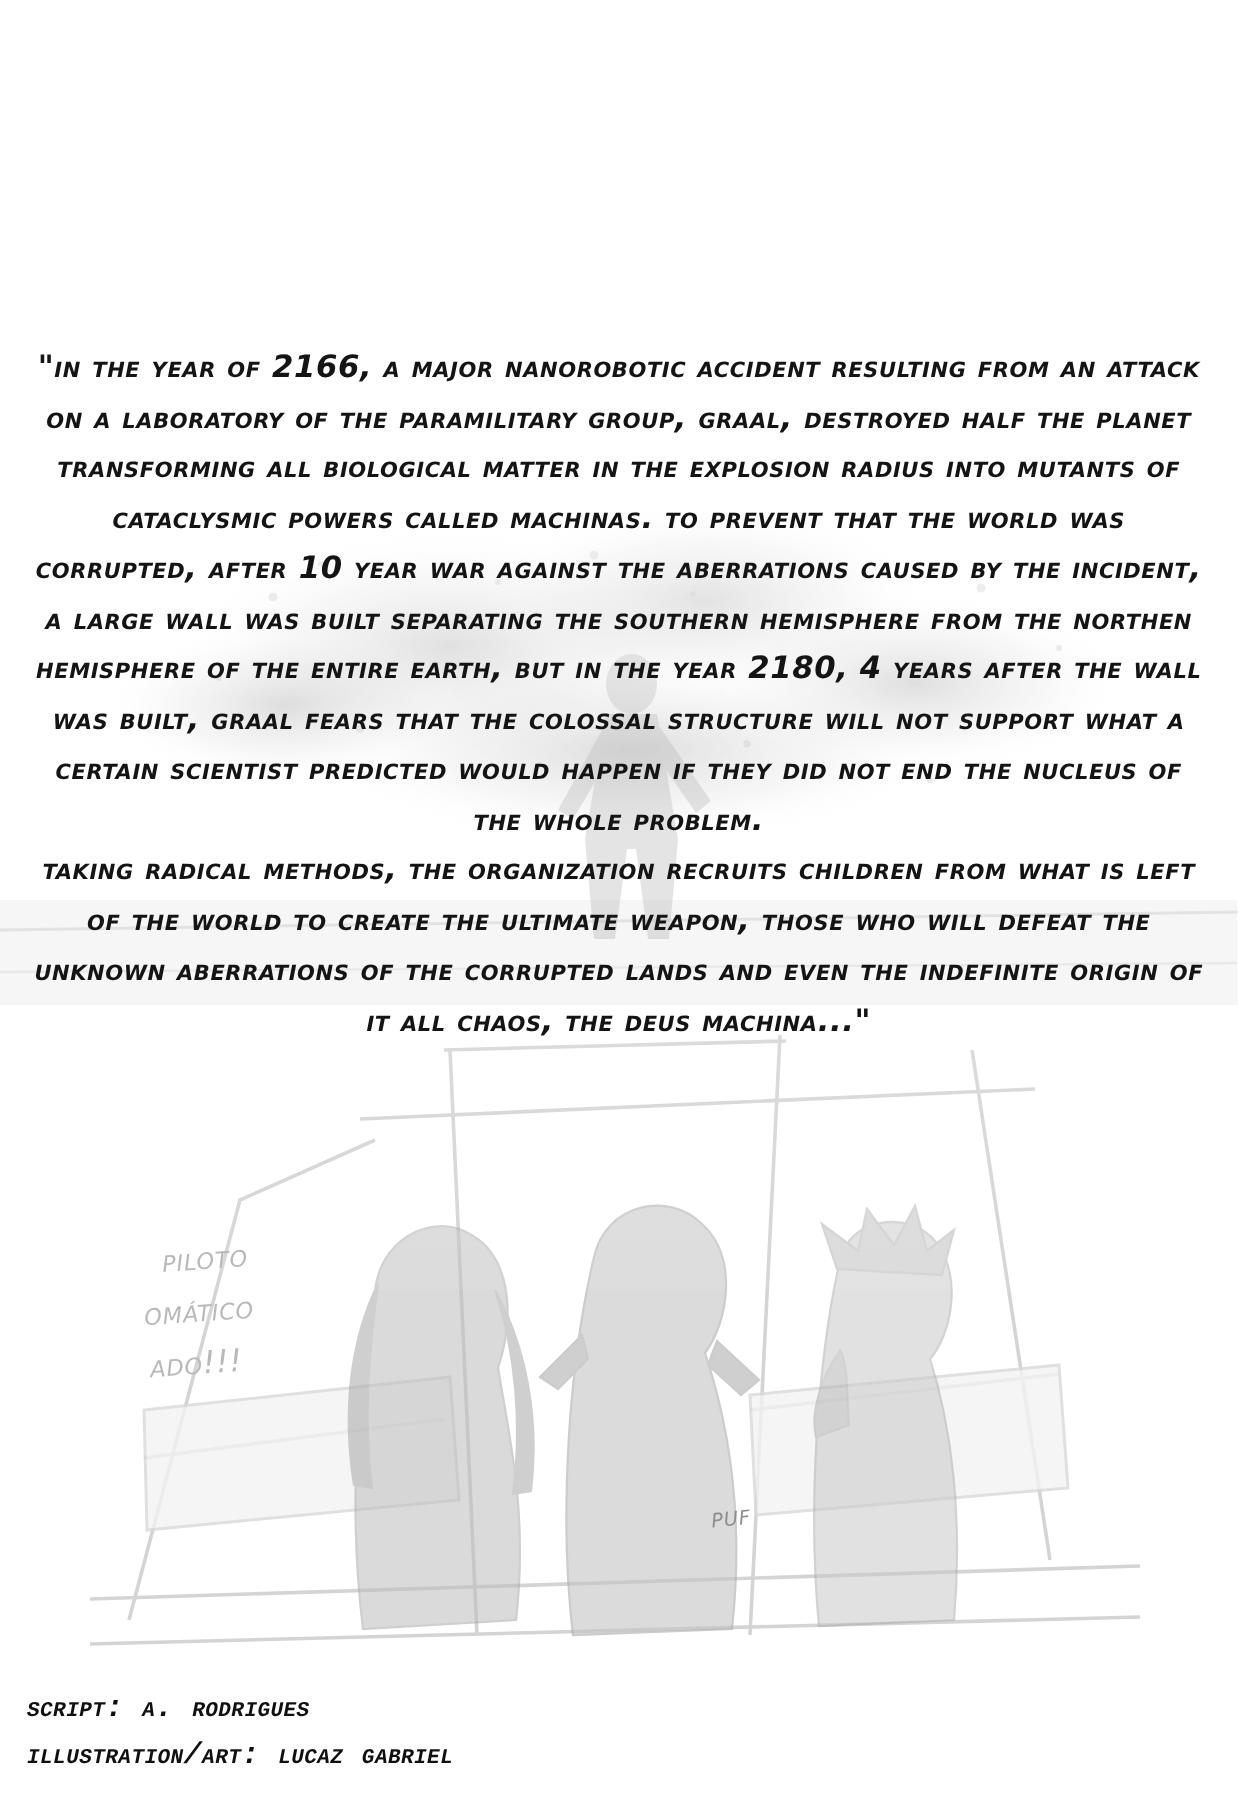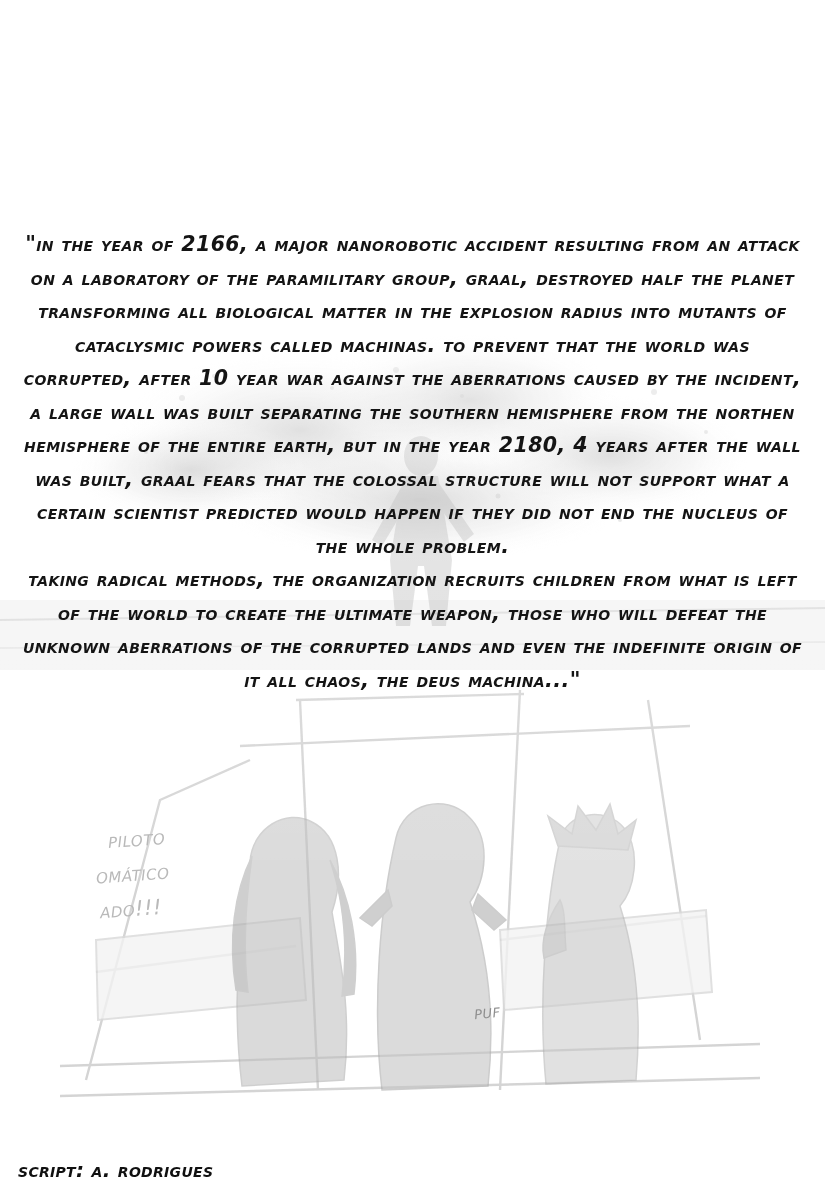--- a/index.html
+++ b/index.html
@@ -63,21 +63,21 @@
     font-family: "DejaVu Sans", sans-serif;
     font-style: italic;
     font-weight: 600;
     font-size: 20px;
     line-height: 31px;
     color: #101010;
     font-variant: small-caps;
     text-transform: lowercase;
     letter-spacing: 0.3px;
   }
-  .credits div { white-space: pre; }
+  .credits div { white-space: pre; font-family: Liberation Mono, monospace; }
 
   
   .sketch-text {
     position: absolute;
     color: #b9b9b9;
     font-family: "DejaVu Sans", sans-serif;
     font-style: italic;
     font-variant: small-caps;
     text-transform: lowercase;
     letter-spacing: 0.5px;
@@ -198,15 +198,16 @@
   <div class="sketch-text" id="sfx-ado">ADO!!!</div>
   <div class="sketch-text" id="sfx-puf">Puf</div>
 
   <div class="narration">
     <p>"In the year of 2166, a major nanorobotic accident resulting from an attack on a laboratory of the paramilitary group, Graal, destroyed half the planet transforming all biological matter in the explosion radius into mutants of cataclysmic powers called Machinas. To prevent that the world was corrupted, after 10 year war against the aberrations caused by the incident, a large wall was built separating the southern hemisphere from the northen hemisphere of the entire earth, but in the year 2180, 4 years after the wall was built, GRAAL fears that the colossal structure will not support what a certain scientist predicted would happen if they did not end the nucleus of the whole problem.</p>
     <p>Taking radical methods, the organization recruits children from what is left of the world to create the ultimate weapon, those who will defeat the unknown aberrations of the corrupted lands and even the indefinite origin of it all chaos, the Deus Machina..."</p>
   </div>
 
   <div class="credits">
     <div>Script: A. RODRIGUES</div>
+    <div>illustration/Art: LUCAZ GABRIEL</div>
   </div>
 
 </div>
 
 </body></html>

